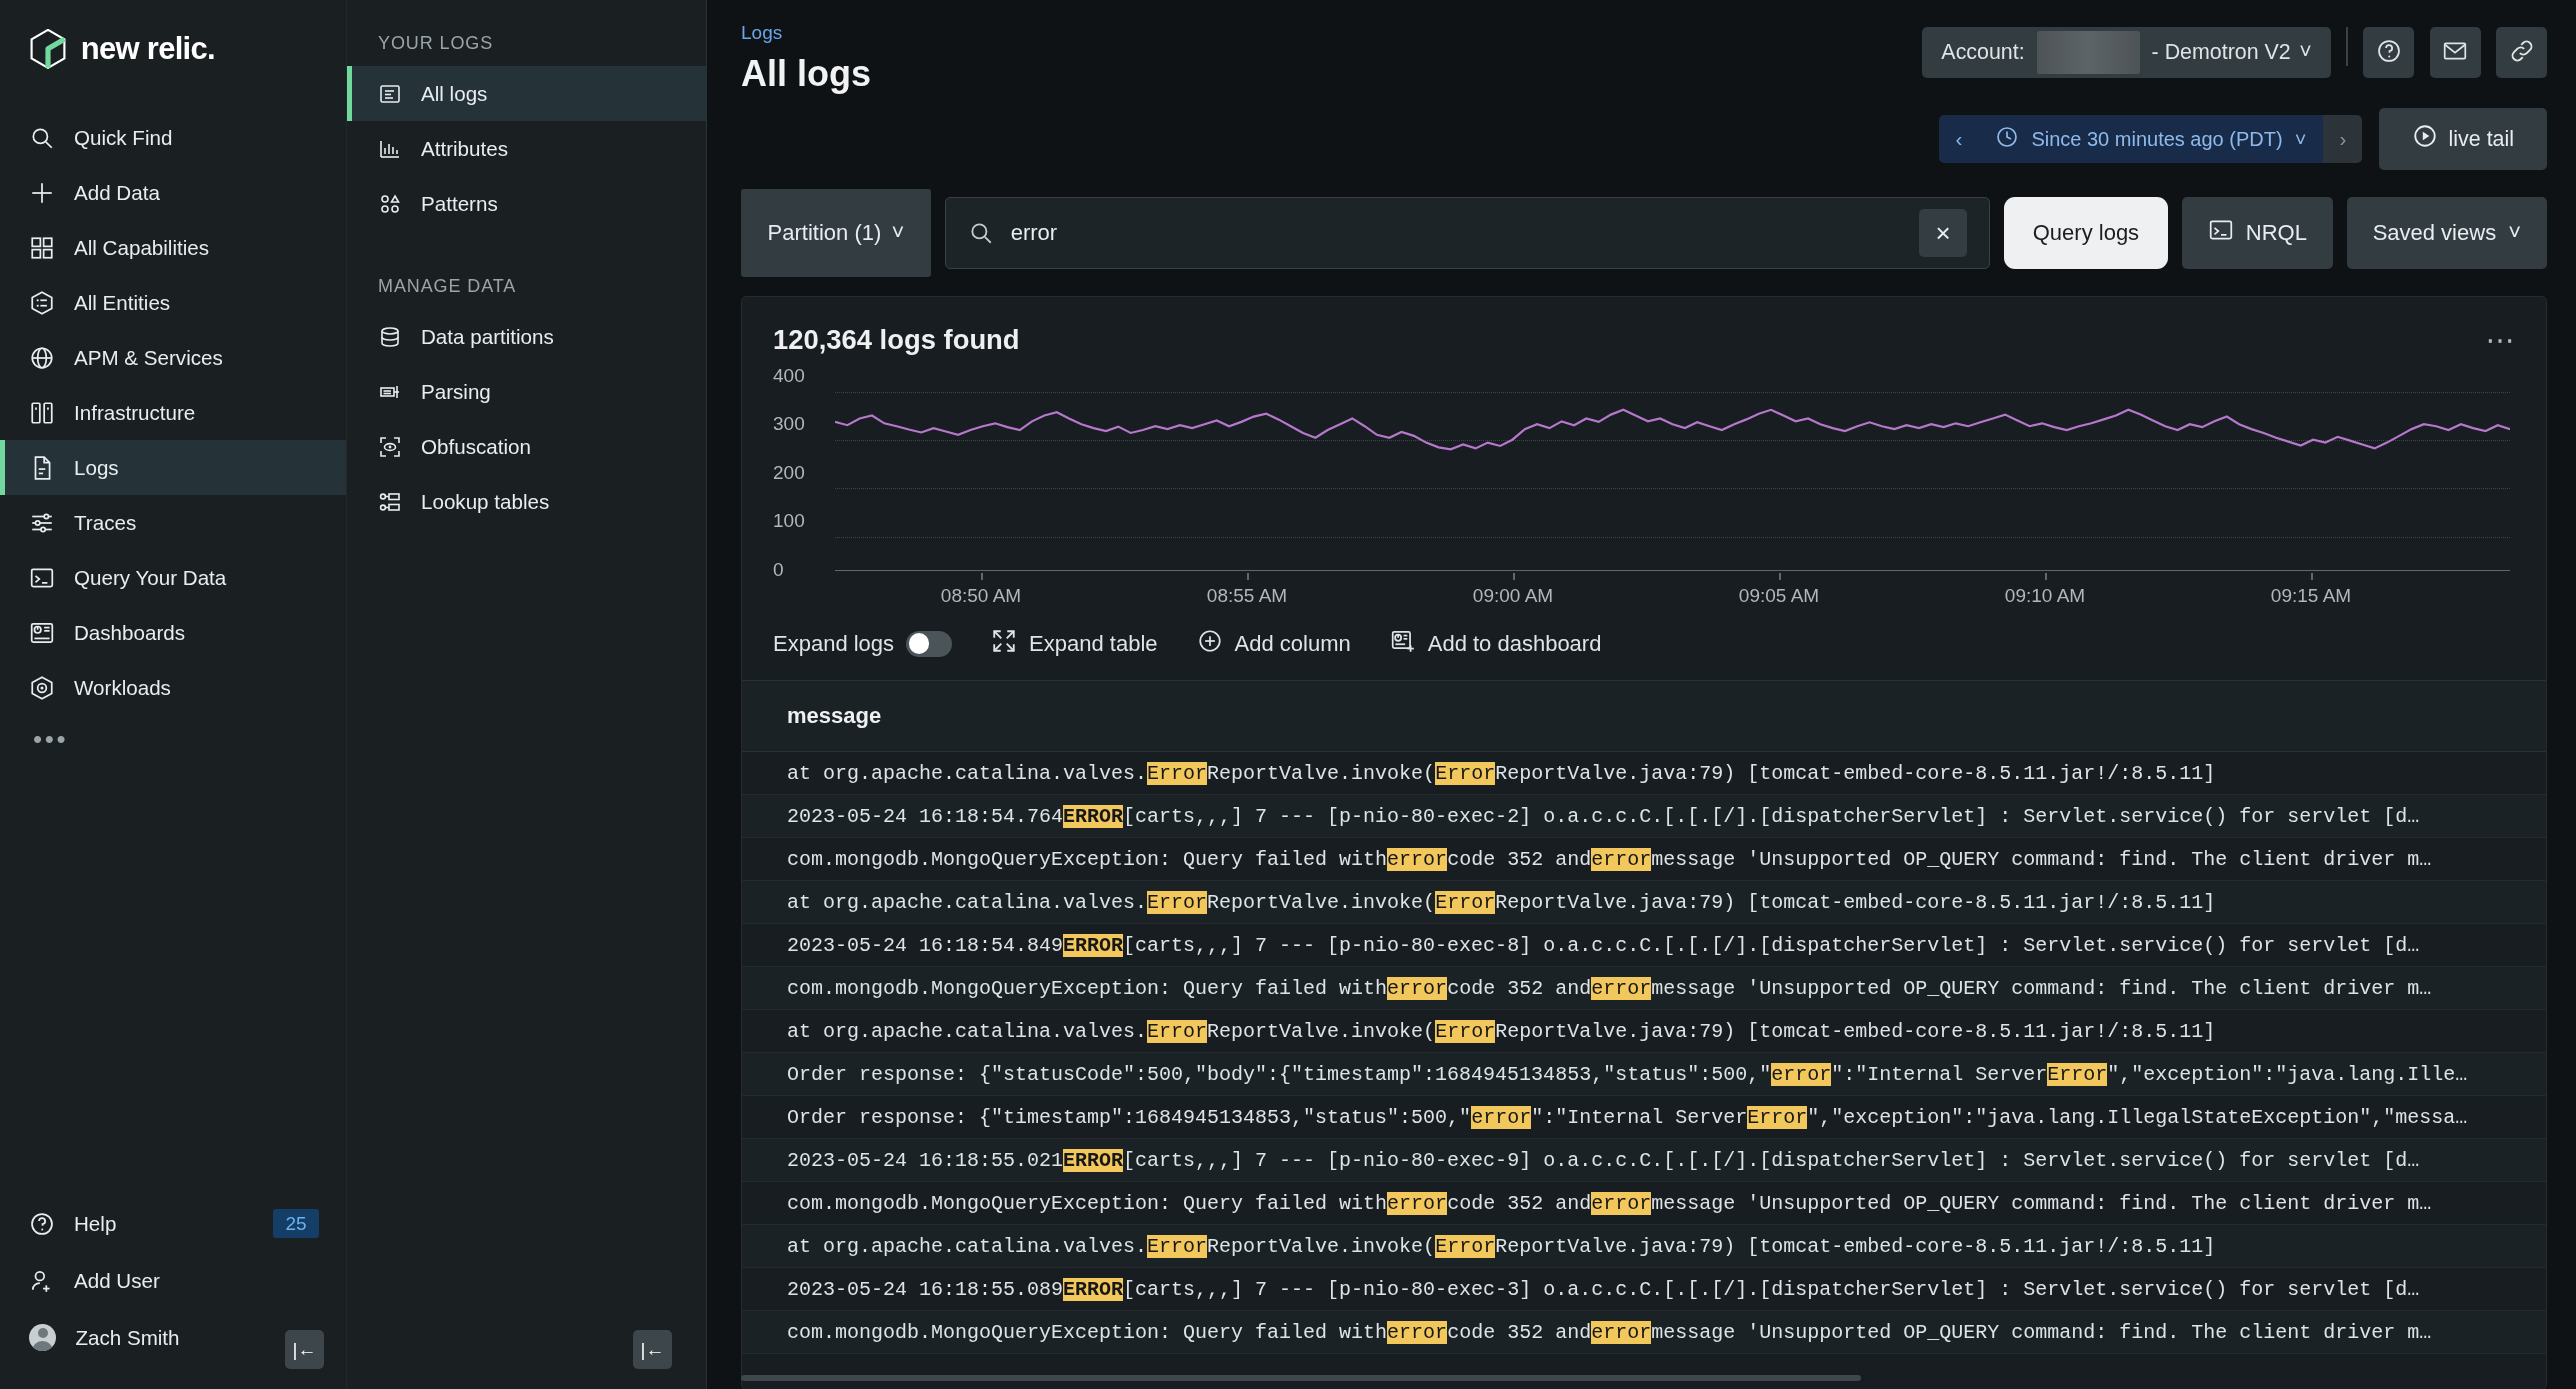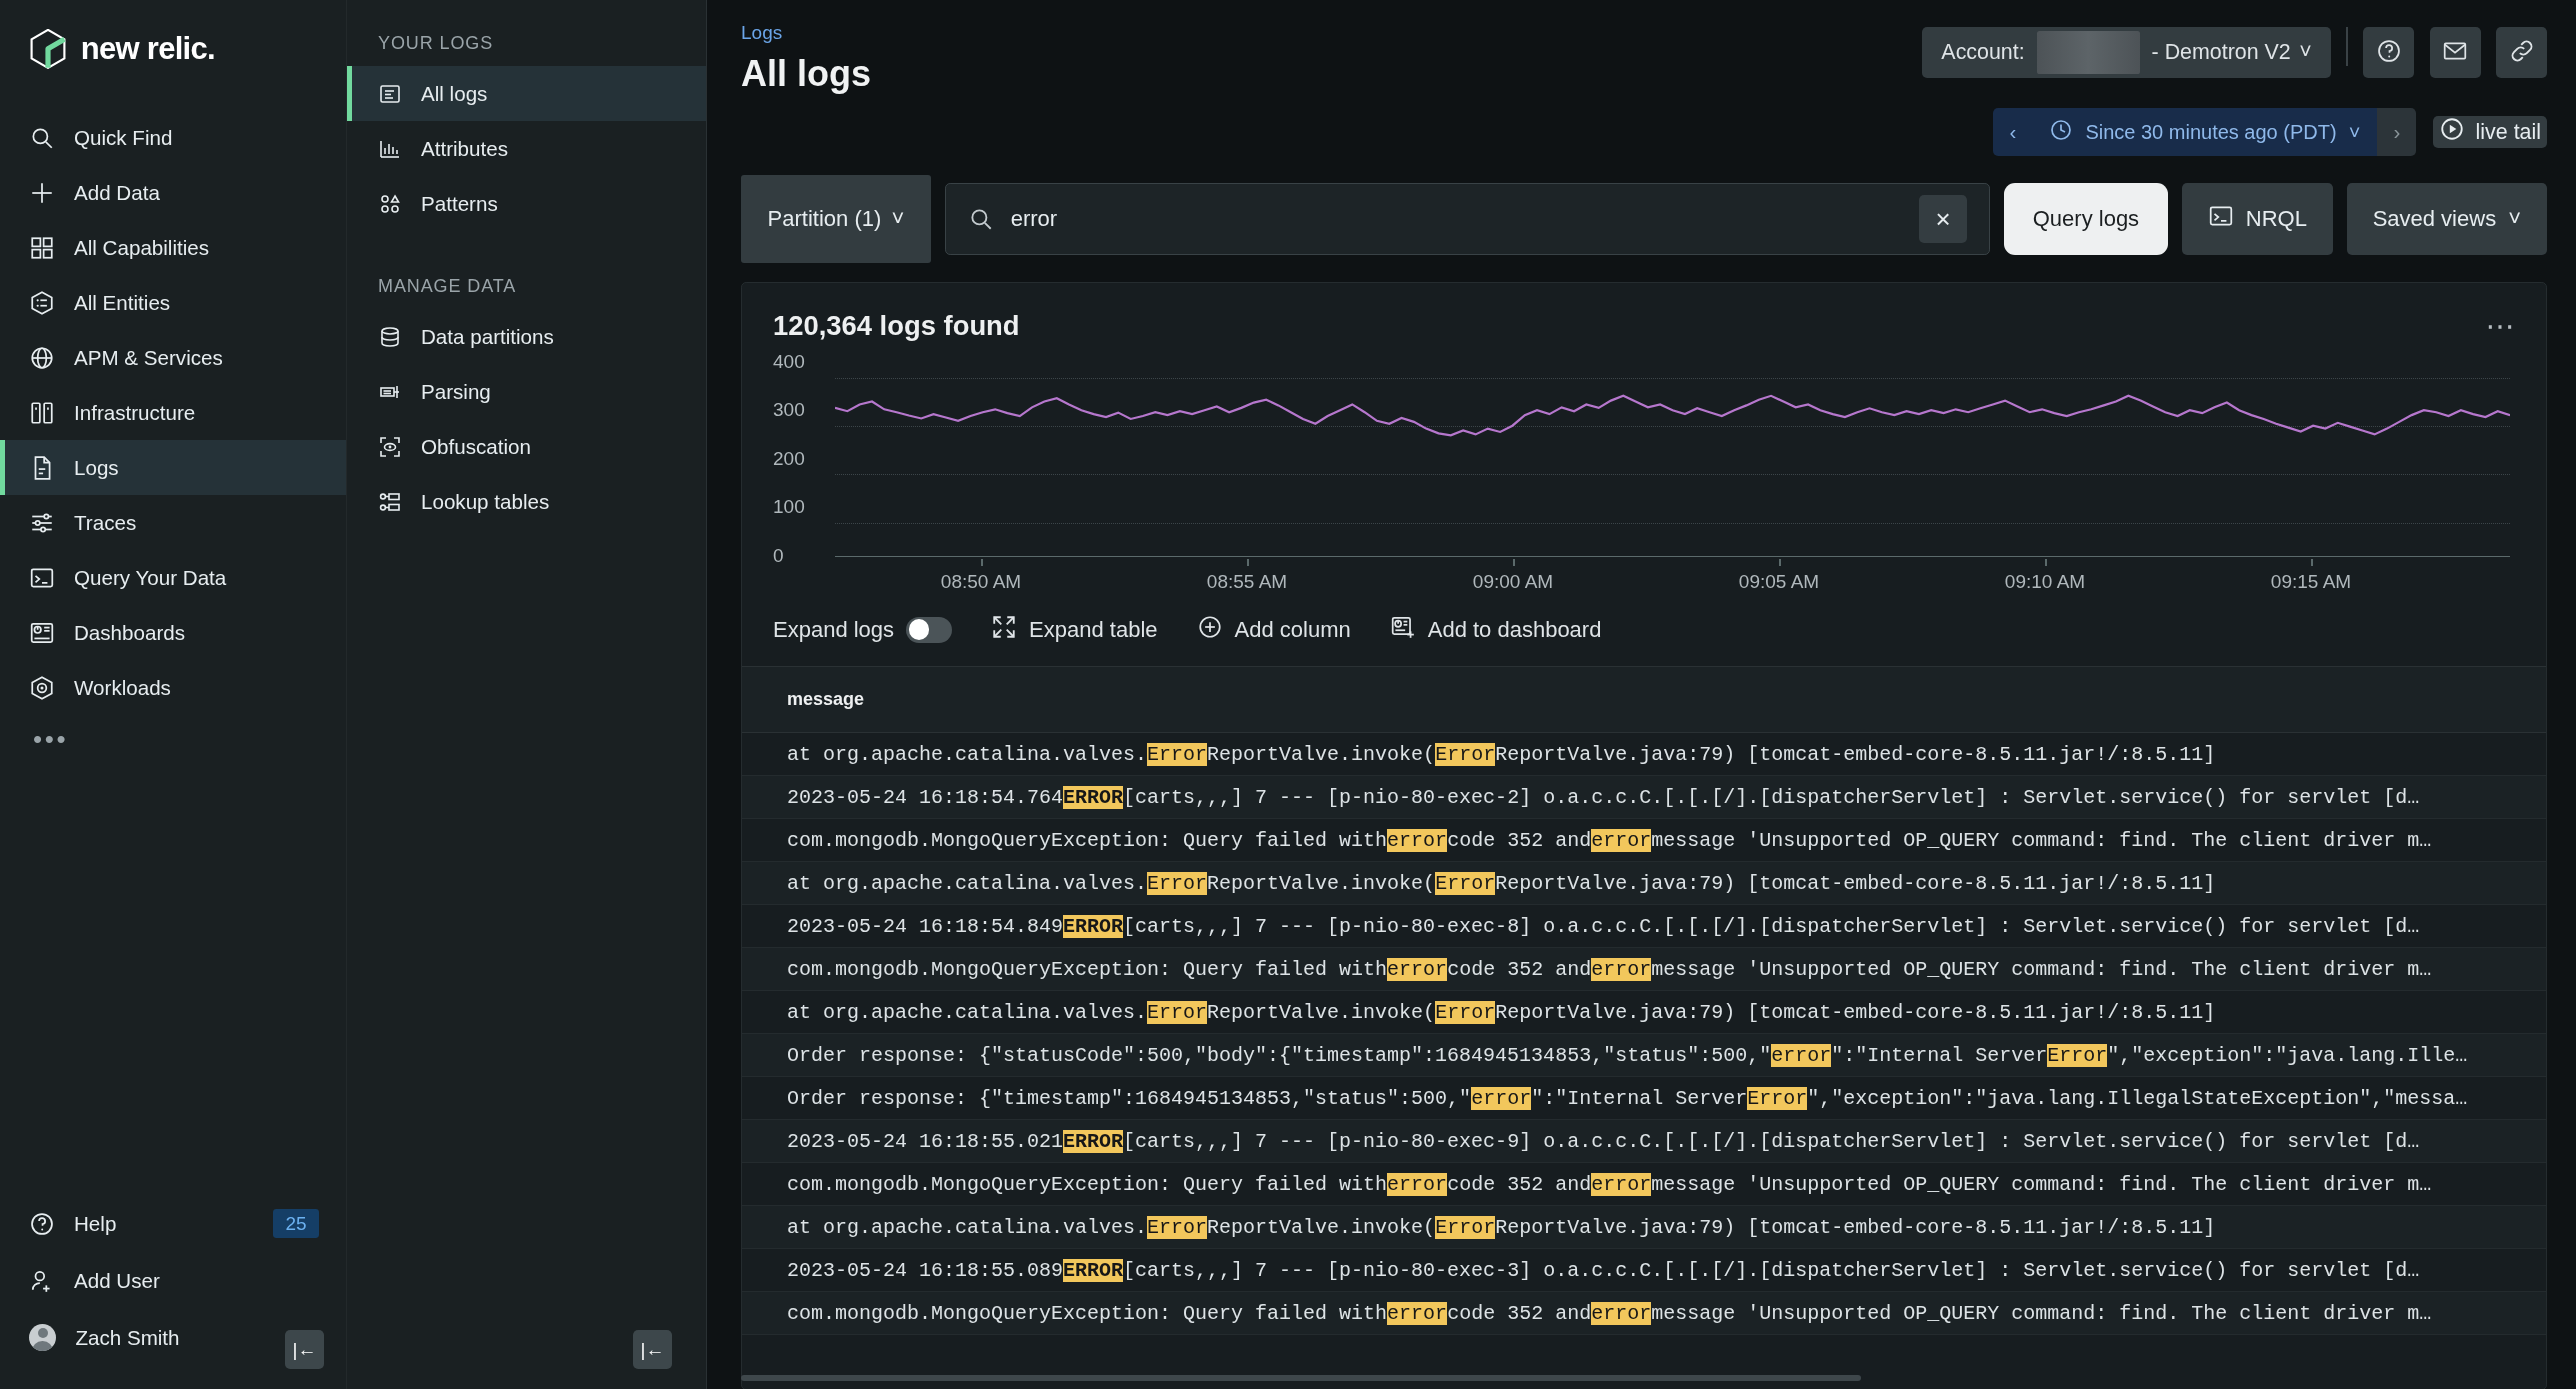--- a/index.html
+++ b/index.html
@@ -112,22 +112,22 @@
 
   .timerow { display:flex; justify-content:flex-end; align-items:center;
              padding: 13.7px 29px 0 0; gap: 17px; }
   .tp { display: flex; align-items: stretch; border-radius: 5.1px; overflow: hidden; }
   .tp-arrow { width: 39px; background: #182c4a; display:flex; align-items:center;
     justify-content:center; color:#8fb9ea; font-size: 20.6px; cursor:pointer; }
   .tp-arrow.right { background: #2c3439; color:#8b969b; }
   .tp-main { background: #182c4a; display:flex; align-items:center; gap: 12px;
     padding: 0 17px; height: 48px; color:#8fb9ea; font-size: 20px; cursor:pointer; }
   .tp-main svg { width:24px; height:24px; }
-  .livetail { background:#333c40; border-radius:5.1px; height:32px; display:flex;
-    align-items:center; gap:10.3px; padding: 0 6px; color:#e7edf0; font-size:21.4px; cursor:pointer; }
+  .livetail { background:#333c40; border-radius:5.1px; height:62px; display:flex;
+    align-items:center; gap:10.3px; padding: 0 33px; color:#e7edf0; font-size:21.4px; cursor:pointer; }
   .livetail svg { width:26px; height:26px; }
 
   .searchrow { display:flex; align-items:center; gap: 13.7px; padding: 19px 29px 0 34px; }
   .partition {
     background: #333c40; border-radius: 3px; height: 88px; min-width: 190px;
     display:flex; align-items:center; justify-content:center; gap: 10.3px;
     color:#e7edf0; font-size: 22px; cursor:pointer;
   }
   .searchbox {
     flex: 1; height: 72px; background:#1d2427; border:0.9px solid #394246;
@@ -164,21 +164,21 @@
   .spark svg { width:100%; height:100%; display:block; }
 
   .toolbar { display:flex; align-items:center; gap: 39px; padding: 20.6px 0 20.6px 31px;
              border-bottom:0.9px solid #2a3134; }
   .tb { display:flex; align-items:center; gap:12px; color:#dfe4e7; font-size:22px; cursor:pointer; }
   .tb svg { width:26px; height:26px; }
   .toggle { width:46px; height:26px; border-radius:13px; background:#4b5458; position:relative; }
   .toggle::after { content:""; position:absolute; left:2.6px; top:2.6px; width:20.6px; height:20.6px;
     border-radius:50%; background:#fff; }
 
-  .th { padding: 22px 0 22px 45px; color:#eef0f1; font-size:18px; font-weight:600;
+  .th { padding: 22px 0 22px 45px; color:#eef0f1; font-size:22px; font-weight:600;
         border-bottom:0.9px solid #2a3134; background:#1b2225; }
   .rows { flex:1; overflow:hidden; }
   .row { height: 43px; display:flex; align-items:center; padding-left:45px;
          border-bottom:0.9px solid #242b2e; color:#dde3e6;
          font-family:"Liberation Mono", monospace; font-size:20px;
          white-space:nowrap; overflow:hidden; cursor:pointer; }
   .row:nth-child(even) { background:#1b2225; }
   .hl { background:#f2c75c; color:#171717; }
   .hl.b { font-weight:700; }
 

